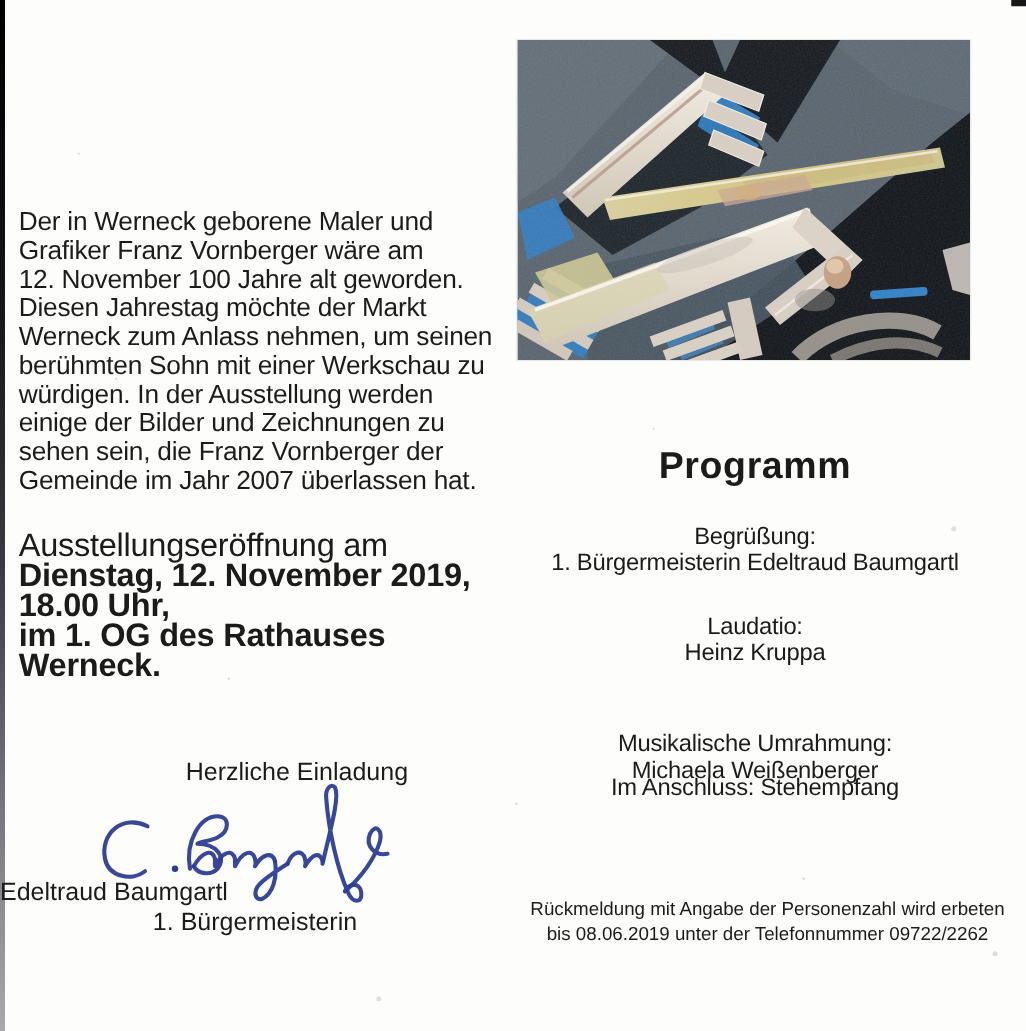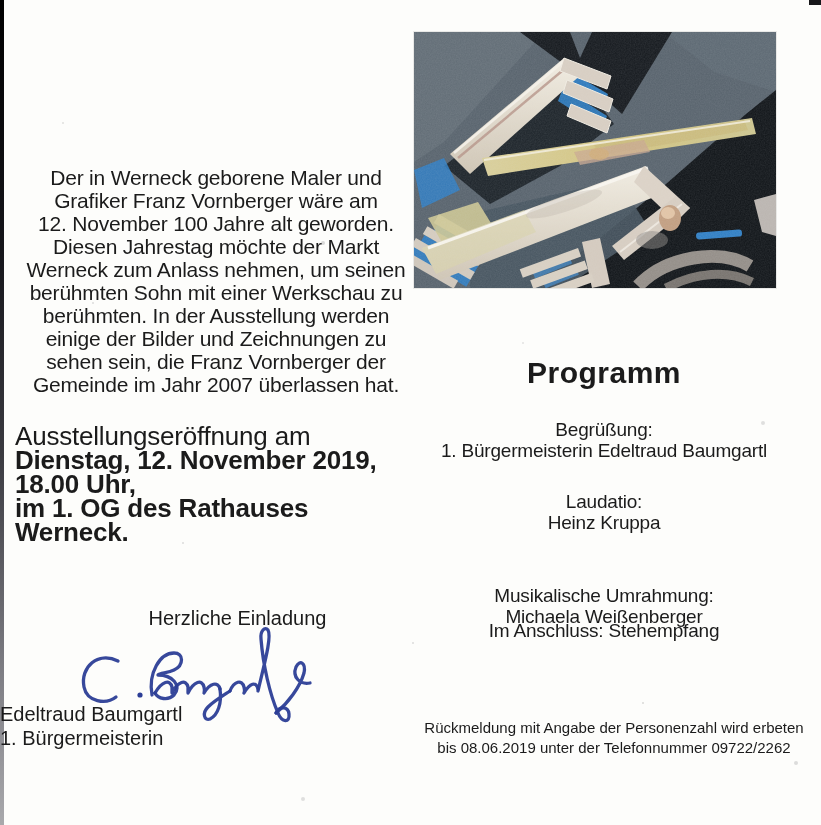--- a/index.html
+++ b/index.html
@@ -21,29 +21,29 @@
     position:absolute;left:0;top:0;width:2px;height:2px;border-radius:50%;
     box-shadow:
       322px 242px 0 1px rgba(90,90,95,.22), 700px 192px 0 0 rgba(90,90,95,.25),
       182px 542px 0 0 rgba(90,90,95,.2), 762px 422px 0 1px rgba(90,90,95,.18),
       92px 302px 0 0 rgba(90,90,95,.2), 642px 702px 0 0 rgba(90,90,95,.22),
       302px 798px 0 1px rgba(90,90,95,.18), 522px 342px 0 0 rgba(90,90,95,.16),
       795px 762px 0 1px rgba(90,90,95,.2), 62px 122px 0 0 rgba(90,90,95,.18),
       412px 642px 0 0 rgba(90,90,95,.2), 252px 462px 0 0 rgba(90,90,95,.16);
   }
   
-  .intro{position:absolute;left:15px;top:166px;width:402px;font-size:21px;line-height:23px;letter-spacing:-0.2px;text-align:center;}
+  .intro{position:absolute;left:15px;top:166px;width:402px;font-size:21px;line-height:23px;letter-spacing:-0.2px;}
   .opening{position:absolute;left:15px;top:424px;width:402px;font-size:26px;line-height:24px;letter-spacing:-0.2px;}
   .opening .bold{font-weight:bold;}
   .invite-heading{position:absolute;left:0;top:607px;width:395px;text-align:center;font-size:20px;padding-left:40px;}
   .signature{position:absolute;left:48px;top:625px;width:312px;height:122px;}
   .signature path{fill:none;stroke:#2c3e96;stroke-width:3.3;stroke-linecap:round;stroke-linejoin:round;opacity:.95;}
   .signature circle{fill:#2c3e96;}
   .sig-name{position:absolute;left:0;top:703px;width:400px;text-align:left;font-size:20px;}
-  .sig-title{position:absolute;left:0;top:727px;width:408px;text-align:left;font-size:20px;}
+  .sig-title{position:absolute;left:0;top:727px;width:408px;text-align:center;font-size:20px;}
   
   .painting{position:absolute;left:414px;top:32px;width:362px;height:256px;box-shadow:0 0 0 1px rgba(120,120,120,.15);}
   .painting svg{display:block;width:100%;height:100%;}
   .prog-title{position:absolute;left:414px;top:356px;width:380px;margin:0;text-align:center;
     font-size:30px;font-weight:bold;letter-spacing:.5px;}
   .prog-group{position:absolute;left:414px;width:380px;text-align:center;font-size:19px;line-height:21px;letter-spacing:-0.2px;}
   .g1{top:419px;} .g2{top:491px;} .g3{top:550px;margin-top:35px;}
   .prog-closing{position:absolute;left:414px;top:620px;width:380px;text-align:center;font-size:19px;letter-spacing:-0.2px;}
   .note{position:absolute;left:424px;top:718px;width:380px;text-align:center;font-size:15px;line-height:20px;}
 </style>
@@ -55,21 +55,21 @@
 <div class="speckles"></div>
 
 <section>
   <div class="intro">
     <div>Der in Werneck geborene Maler und</div>
     <div>Grafiker Franz Vornberger wäre am</div>
     <div>12. November 100 Jahre alt geworden.</div>
     <div>Diesen Jahrestag möchte der Markt</div>
     <div>Werneck zum Anlass nehmen, um seinen</div>
     <div>berühmten Sohn mit einer Werkschau zu</div>
-    <div>berühmten. In der Ausstellung werden</div>
+    <div>würdigen. In der Ausstellung werden</div>
     <div>einige der Bilder und Zeichnungen zu</div>
     <div>sehen sein, die Franz Vornberger der</div>
     <div>Gemeinde im Jahr 2007 überlassen hat.</div>
   </div>
 
   <div class="opening">
     <div>Ausstellungseröffnung am</div>
     <div class="bold">Dienstag, 12. November 2019,</div>
     <div class="bold">18.00 Uhr,</div>
     <div class="bold">im 1. OG des Rathauses Werneck.</div>

